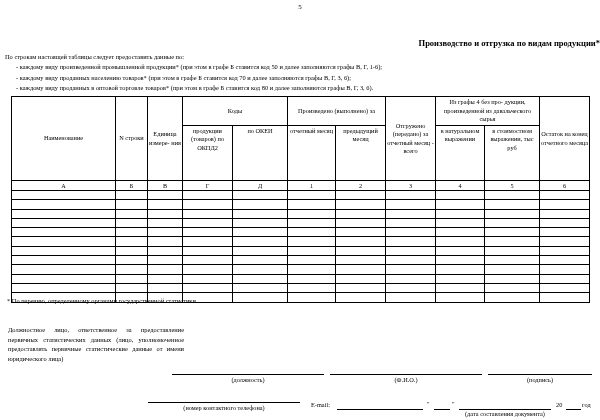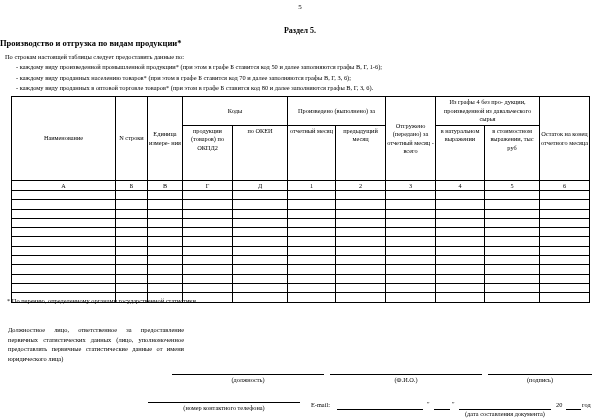--- a/index.html
+++ b/index.html
@@ -40,21 +40,21 @@
     width: 600px;
     text-align: center;
     font-size: 8px;
     font-weight: bold;
   }
   .doc-title {
     position: absolute;
     top: 38px;
     left: 0;
     width: 600px;
-    text-align: left;
+    text-align: right;
     font-size: 8.5px;
     font-weight: bold;
   }
 
   
   .intro {
     position: absolute;
     top: 52px;
     left: 5px;
     width: 592px;
@@ -231,21 +231,20 @@
   }
   .year-word { position: absolute; left: 582px; top: 7px; }
 </style>
 </head>
 <body>
 
 <div class="page">
 
   <div class="page-number">5</div>
 
-  <div class="section-title">Раздел 5.</div>
   <div class="doc-title">Производство и отгрузка по видам продукции*</div>
 
   <div class="intro">
     <p class="lead">По строкам настоящей таблицы следует предоставить данные по:</p>
     <p class="bullet">- каждому виду произведенной промышленной продукции* (при этом в графе Б ставится код 50 и далее заполняются графы В, Г, 1-6);</p>
     <p class="bullet">- каждому виду проданных населению товаров* (при этом в графе Б ставится код 70 и далее заполняются графы В, Г, 3, 6);</p>
     <p class="bullet">- каждому виду проданных в оптовой торговле товаров* (при этом в графе Б ставится код 80 и далее заполняются графы В, Г, 3, 6).</p>
   </div>
 
   <table class="grid">

